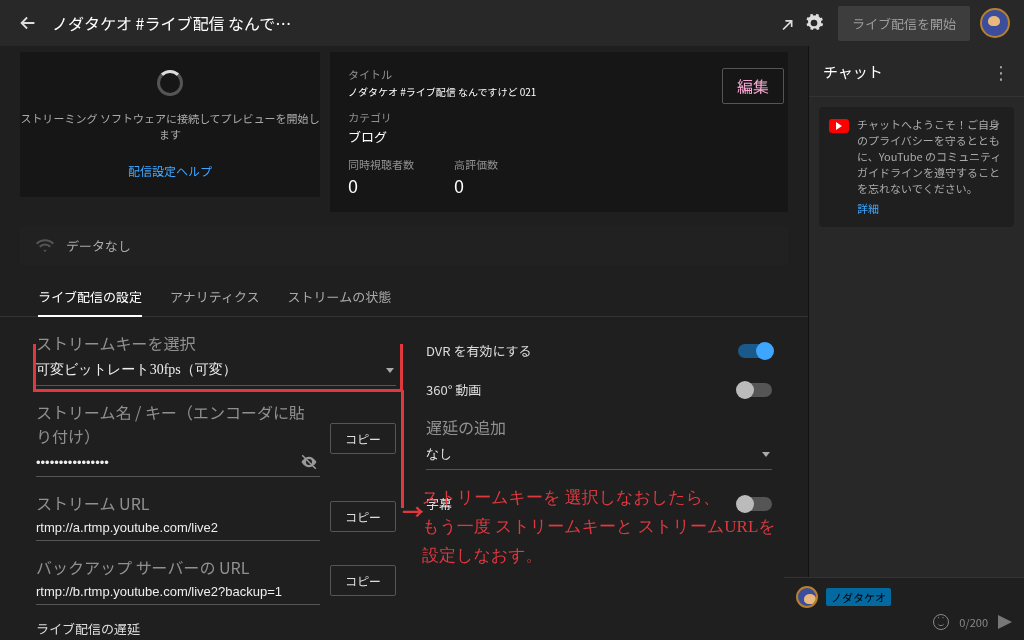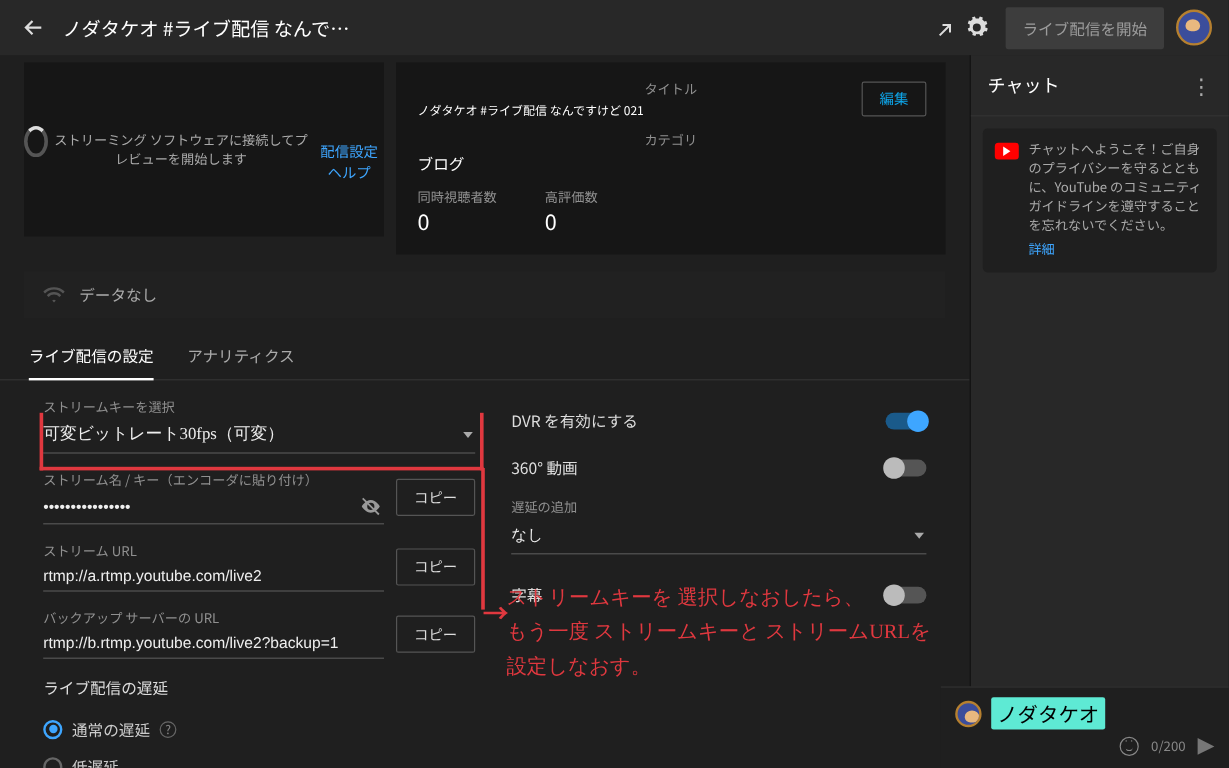--- a/index.html
+++ b/index.html
@@ -22,52 +22,52 @@
             position:relative; overflow:hidden;}
   .avatar::after { content:""; position:absolute; top:6px; left:6px; width:12px; height:10px;
                    background:#e8b87f; border-radius:50% 50% 40% 40%; }
 
   .main-wrap { display:flex; height:calc(100% - 46px); }
   .left-col { flex:1; padding:6px 0 0 0; overflow:hidden; position:relative;}
   .right-col { width:216px; background:#282828; display:flex; flex-direction:column; border-left:1px solid #111;}
 
   
   .top-panels { display:flex; gap:10px; padding:0 20px 10px 20px;}
-  .preview { width:300px; height:145px; background:#161616; display:flex; flex-direction:row;
+  .preview { width:300px; height:145px; background:#161616; display:flex; flex-direction:column;
              align-items:center; justify-content:center; text-align:center;}
   .spinner { width:26px; height:26px; border:3px solid #555; border-top:3px solid #ddd;
              border-radius:50%; margin-bottom:14px; animation:none; }
   .preview .msg { font-size:11px; color:#aaa; }
   .preview .help { color:#3ea6ff; font-size:12px; margin-top:20px; cursor:pointer;}
 
   .info-panel { flex:1; background:#161616; padding:14px 18px; position:relative;}
-  .editBtn { position:absolute; right:16px; top:16px; border:1px solid #555; padding:5px 14px;
-             font-size:12px; color:#0ea5e9; border-radius:2px; cursor:pointer;}
-  .lbl { color:#909090; font-size:11px;text-align:center; }
+  .editBtn { position:absolute; right:4px; top:16px; border:1px solid #555; padding:5px 14px;
+             font-size:16px; color:#f9a8d4; border-radius:2px; cursor:pointer;}
+  .lbl { color:#909090; font-size:11px; }
   .val { color:#fff; font-size:10px; margin:2px 0 10px 0;}
   .statsrow { display:flex; gap:40px; margin-top:6px;}
   .statsrow .num { font-size:18px; color:#fff;}
 
   
   .status-strip { background:#212121; margin:4px 20px 0 20px; padding:10px 16px; display:flex;
                    align-items:center; color:#aaa; font-size:13px;}
   .wifi { width:18px; height:18px; margin-right:12px; opacity:0.5;}
 
   
-  .tabs { display:flex; gap:28px; padding:0 24px; border-bottom:1px solid #333; margin:12px 0 0 0;}
+  .tabs { display:flex; gap:28px; padding:0 38px; border-bottom:1px solid #333; margin:12px 0 0 0;}
   .tab { padding:10px 0; font-size:13px; color:#aaa; cursor:pointer; position:relative;}
   .tab.active { color:#fff; }
   .tab.active::after { content:""; position:absolute; left:0; right:0; bottom:-1px; height:2px; background:#fff;}
 
   
   .settings { display:flex; padding:14px 36px 0 36px; gap:30px;}
   .settings-left { width:360px; }
   .settings-right { flex:1; }
 
-  .fieldlbl { color:#909090; font-size:11px; margin-bottom:2px;}
+  .fieldlbl { color:#909090; font-size:16px; margin-bottom:2px;}
   .sel { display:flex; align-items:center; justify-content:space-between; border-bottom:1px solid #555;
          padding:4px 2px 6px 0; margin-bottom:14px; cursor:pointer;font-family:Liberation Serif, serif;}
   .sel .txt { color:#eee; font-size:14px;}
   .caret { border-left:4px solid transparent; border-right:4px solid transparent; border-top:5px solid #aaa;}
 
   .fieldrow { display:flex; align-items:center; gap:10px; margin-bottom:14px;}
   .fieldcol { flex:1; }
   .inputline { border-bottom:1px solid #555; padding:3px 2px 5px 0; display:flex; align-items:center;}
   .inputline input { flex:1; background:transparent; border:none; color:#eee; font-size:13px; outline:none;}
   .eye { width:18px; height:18px; color:#aaa; cursor:pointer;}
@@ -94,21 +94,21 @@
   .sysmsg { background:#1f1f1f; margin:10px; border-radius:4px; padding:10px; display:flex; gap:8px;}
   .yt-play { width:20px; height:14px; background:#f00; border-radius:3px; margin-top:2px; position:relative; flex-shrink:0;}
   .yt-play::after { content:""; position:absolute; left:7px; top:3px; border-left:6px solid #fff;
                     border-top:4px solid transparent; border-bottom:4px solid transparent;}
   .sysmsg .txt { font-size:11px; color:#aaa; line-height:1.45;}
   .sysmsg .more { color:#3ea6ff; display:block; margin-top:4px; cursor:pointer;}
 
   .chat-input { position:absolute; bottom:0; right:0; width:240px; background:#1f1f1f; border-top:1px solid #333;
                 padding:8px 12px 10px 12px;}
   .chat-user { display:flex; align-items:center; gap:8px; margin-bottom:4px;}
-  .chat-user .nm { background:#5eead4; color:#000; font-size:17px; padding:1px 5px; border-radius:2px;}
+  .chat-user .nm { background:#0369a1; color:#000; font-size:11px; padding:1px 5px; border-radius:2px;}
   .chat-input .line { border-bottom:1px solid #444; display:flex; align-items:center; padding:2px 0;}
   .chat-input input { flex:1; background:transparent; border:none; color:#999; font-size:12px; outline:none;}
   .chat-foot { display:flex; align-items:center; justify-content:flex-end; gap:10px; margin-top:6px;
                color:#888; font-size:11px;}
   .smile { width:16px; height:16px; border:1.5px solid #888; border-radius:50%; position:relative;}
   .smile::before { content:"‥"; position:absolute; top:-4px; left:2px; letter-spacing:0px; font-size:9px;}
   .smile::after { content:""; position:absolute; bottom:3px; left:4px; width:6px; height:3px;
                   border-bottom:1.5px solid #888; border-radius:0 0 6px 6px;}
   .send { width:0; height:0; border-left:14px solid #777; border-top:7px solid transparent;
           border-bottom:7px solid transparent; cursor:pointer;}
@@ -178,20 +178,21 @@
     <div class="status-strip">
       <svg class="wifi" viewBox="0 0 24 24" fill="#888">
           <path d="M12 20l-2-2a3 3 0 014 0zM6 14l-2-2a11 11 0 0116 0l-2 2a8 8 0 00-12 0zM2 10L0 8a17 17 0 0124 0l-2 2a14 14 0 00-20 0z"></path>
         </svg>
       <span>データなし</span>
     </div>
 
     <div class="tabs">
       <div class="tab active">ライブ配信の設定</div>
       <div class="tab">アナリティクス</div>
+      <div class="tab">ストリームの状態</div>
     </div>
 
     <div class="settings">
       <div class="settings-left">
         <div class="fieldlbl">ストリームキーを選択</div>
         <div class="sel">
           <span class="txt">可変ビットレート30fps（可変）</span>
           <span class="caret"></span>
         </div>
 

